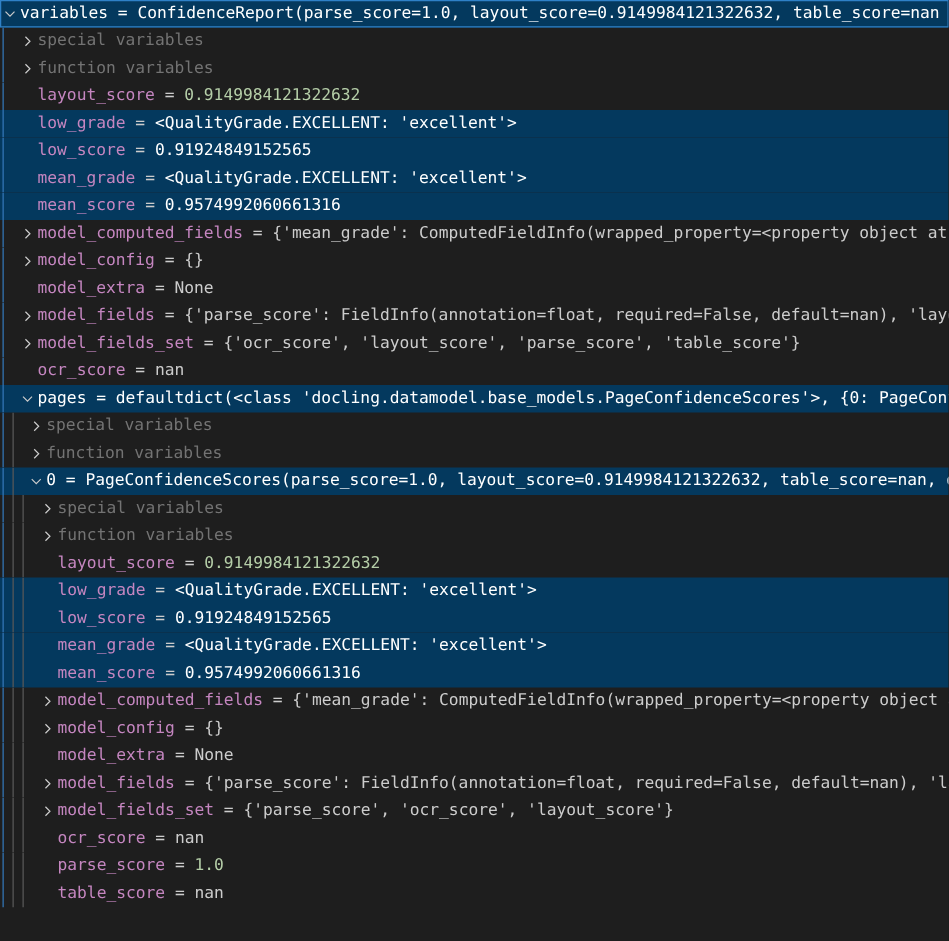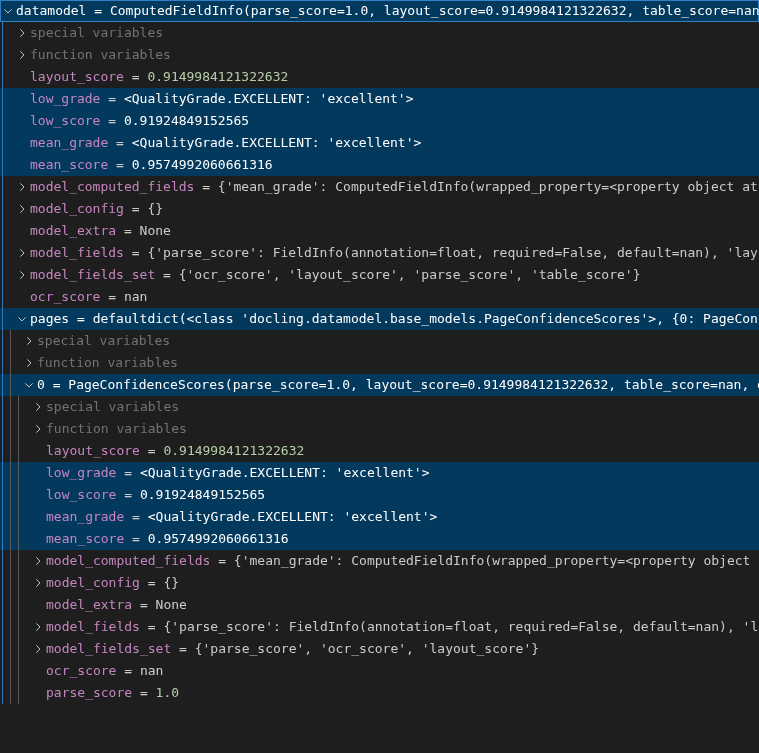--- a/index.html
+++ b/index.html
@@ -70,21 +70,21 @@
 </head>
 <body>
 
 <div id="panel">
     <div class="row l0 hl-focus">
       <span class="twisty expanded">
         <svg width="12" height="12" viewBox="0 0 16 16">
           <path d="M5.8 3.2 L10.6 8 L5.8 12.8" fill="none" stroke="#cccccc" stroke-width="1.3"></path>
         </svg>
       </span>
-      <span class="content"><span class="name">datamodel</span><span class="eq"> = </span><span class="value">ComputedFieldInfo(parse_score=1.0, layout_score=0.9149984121322632, table_score=nan</span></span>
+      <span class="content"><span class="name">variables</span><span class="eq"> = </span><span class="value">ConfidenceReport(parse_score=1.0, layout_score=0.9149984121322632, table_score=nan</span></span>
     </div>
     <div class="row l1">
       <div class="guide g-active" style="left: 2px;"></div>
       <span class="twisty">
         <svg width="12" height="12" viewBox="0 0 16 16">
           <path d="M5.8 3.2 L10.6 8 L5.8 12.8" fill="none" stroke="#cccccc" stroke-width="1.3"></path>
         </svg>
       </span>
       <span class="content"><span class="scope">special variables</span></span>
     </div>
@@ -306,14 +306,20 @@
       <div class="guide g-active" style="left: 2px;"></div>
       <div class="guide g-plain" style="left: 10px;"></div>
       <div class="guide g-plain" style="left: 18px;"></div>
       <span class="content"><span class="name">ocr_score</span><span class="eq"> = </span><span class="value">nan</span></span>
     </div>
     <div class="row l3">
       <div class="guide g-active" style="left: 2px;"></div>
       <div class="guide g-plain" style="left: 10px;"></div>
       <div class="guide g-plain" style="left: 18px;"></div>
       <span class="content"><span class="name">parse_score</span><span class="eq"> = </span><span class="value num">1.0</span></span>
+    </div>
+    <div class="row l3">
+      <div class="guide g-active" style="left: 2px;"></div>
+      <div class="guide g-plain" style="left: 10px;"></div>
+      <div class="guide g-plain" style="left: 18px;"></div>
+      <span class="content"><span class="name">table_score</span><span class="eq"> = </span><span class="value">nan</span></span>
     </div>
   </div>
 
 </body></html>

